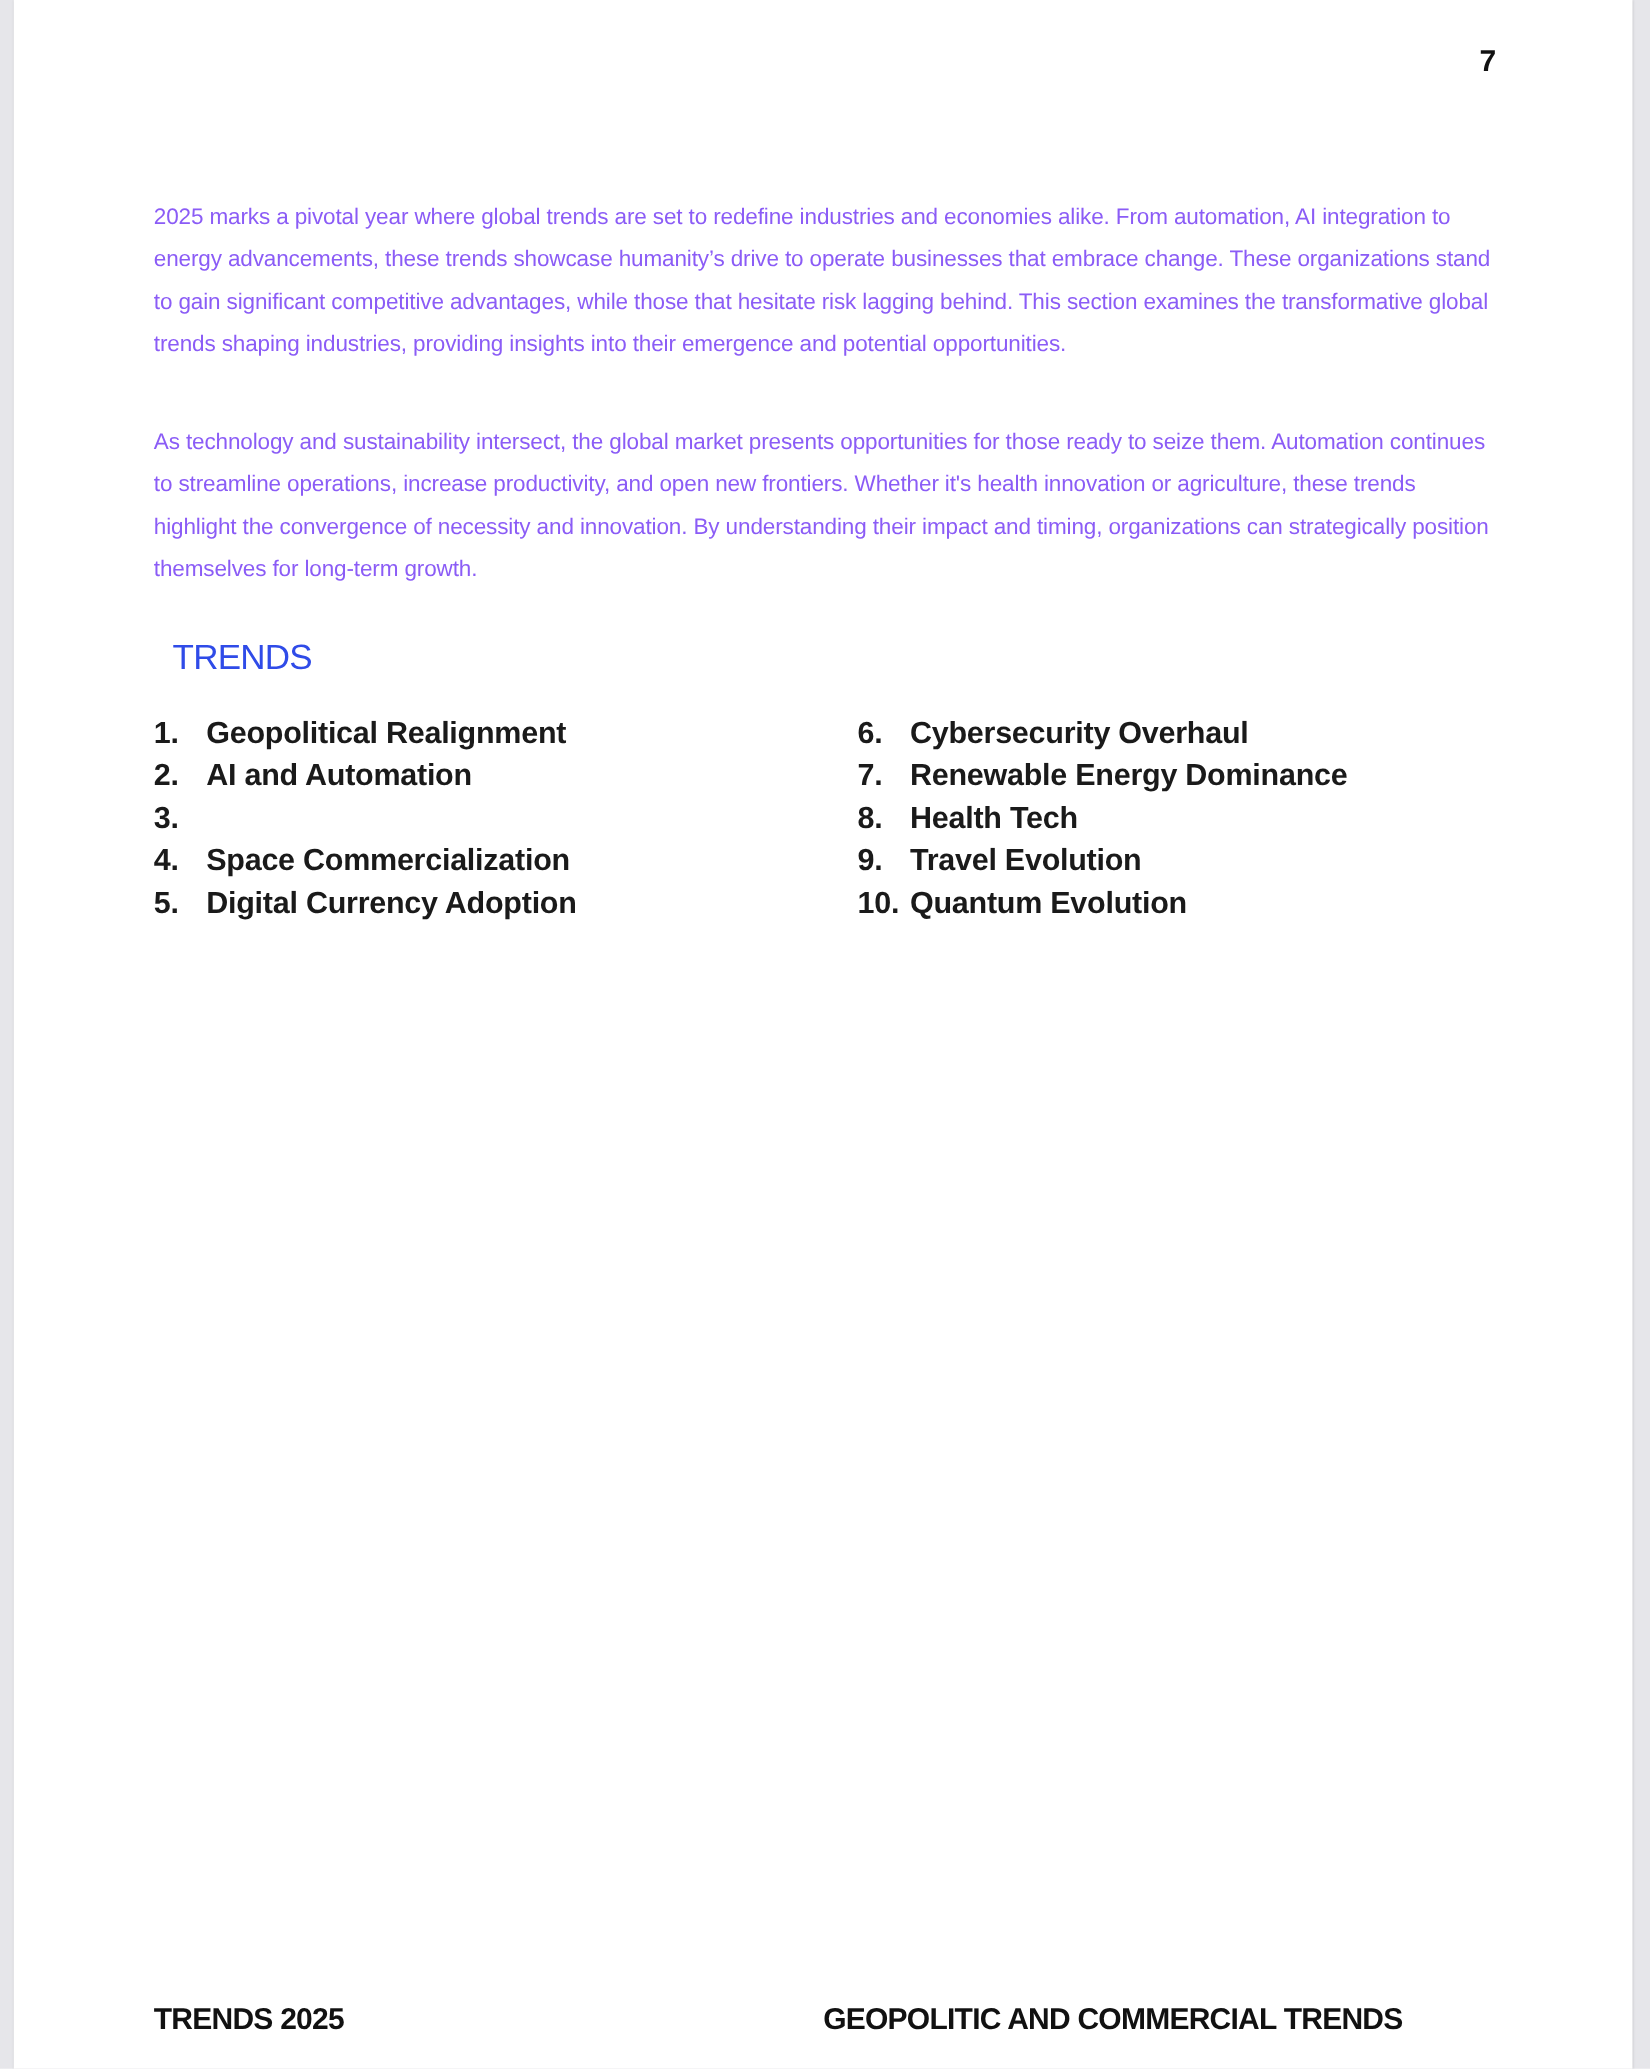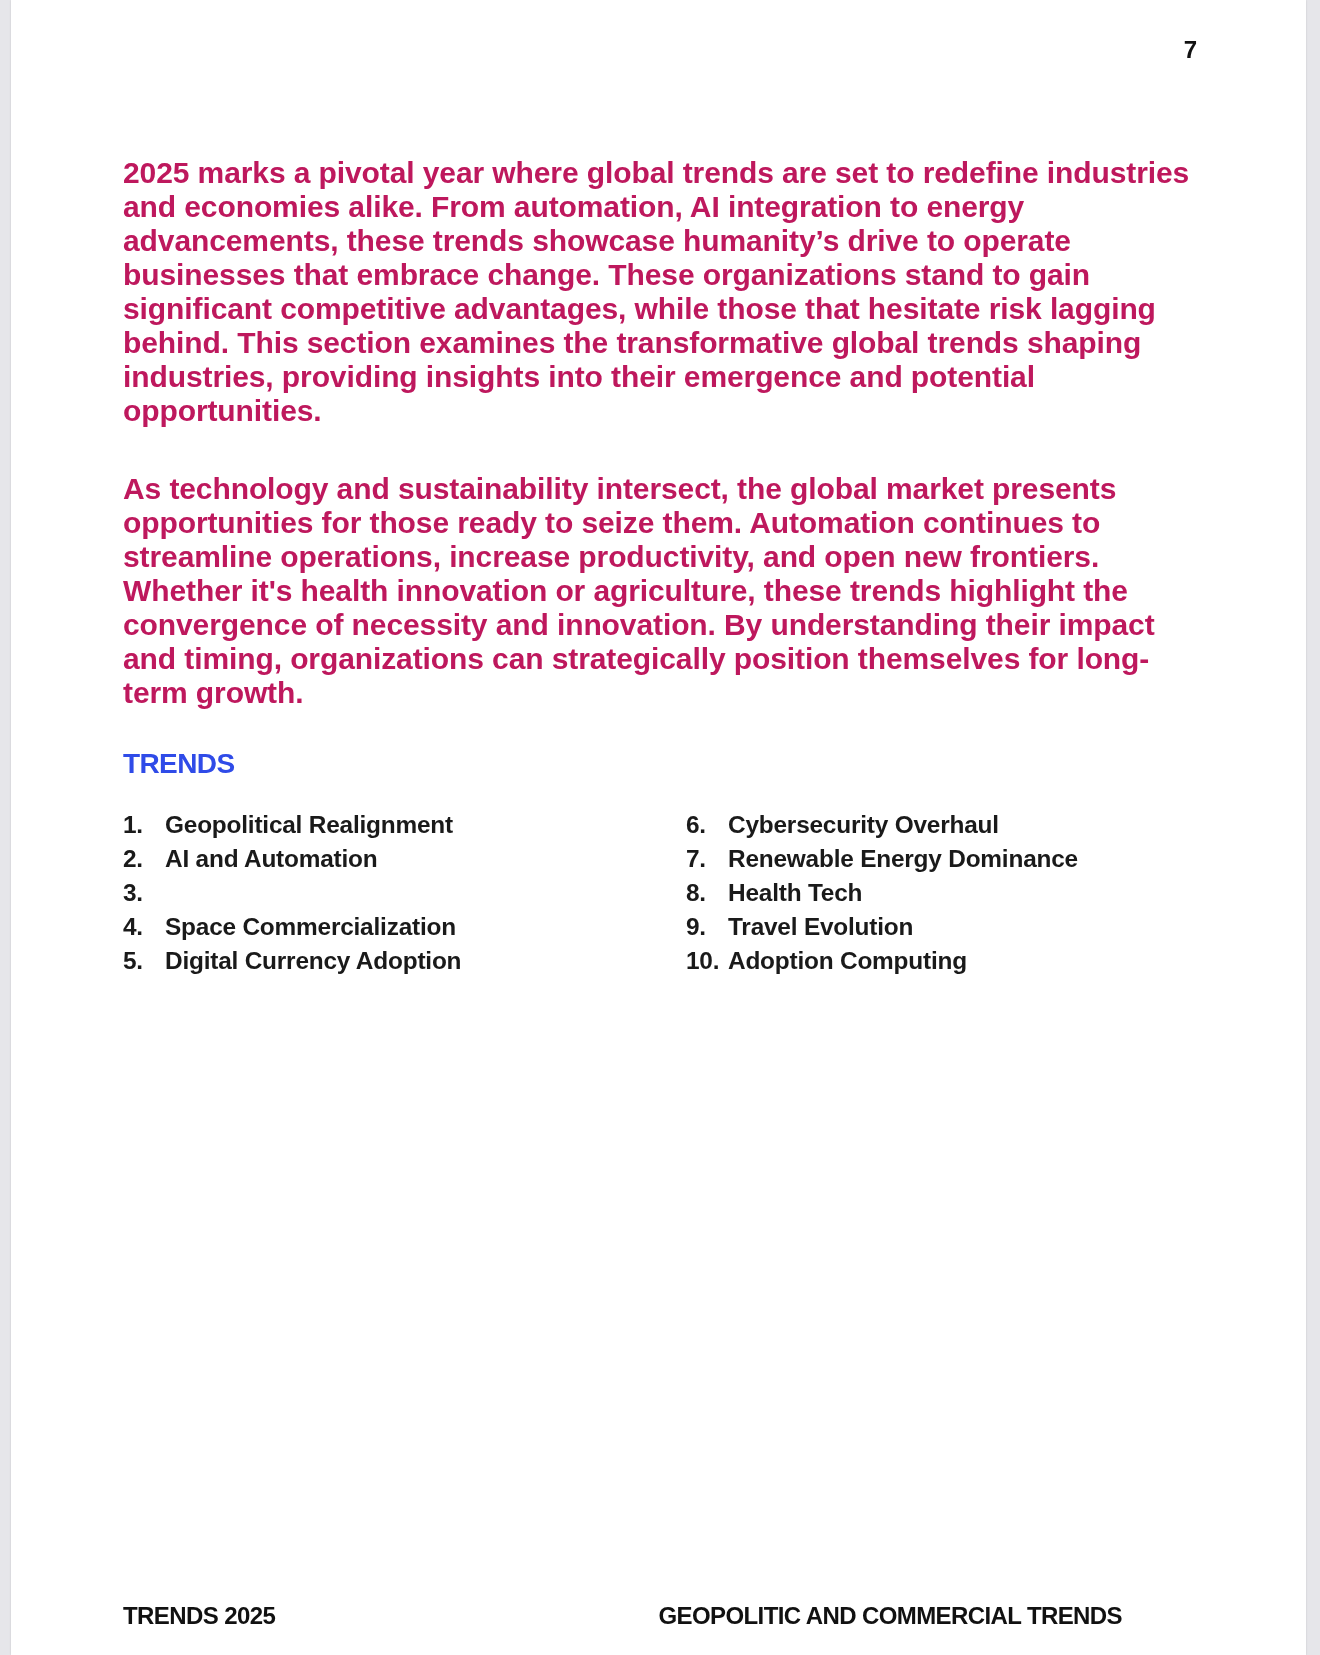--- a/index.html
+++ b/index.html
@@ -36,32 +36,31 @@
   }
   .section-title {
     margin: 0;
     font-size: 31px;
     font-weight: 700;
     letter-spacing: -1.2px;
     line-height: 46px;
   }
   .para {
     margin: 0;
-    font-size: 30px;
+    font-size: 18px;
     line-height: 34px;
-    color: #be185d;
+    color: #8b5cf6;
     letter-spacing: -0.1px;
-    font-weight: bold;
   }
   .para-1 { margin-top: 14px; }
   .para-2 { margin-top: 44px; }
   .subsection-title {
-    margin: 34px 0 0 0;
+    margin: 34px 0 0 15px;
     font-size: 28px;
-    font-weight: 700;
+    font-weight: 400;
     letter-spacing: -0.6px;
     line-height: 40px;
   }
   .trend-columns {
     display: flex;
     margin-top: 24px;
   }
   .trend-col {
     list-style: none;
     margin: 0;
@@ -138,21 +137,21 @@
         <li class="trend-item">
           <span class="trend-num">8.</span>
           <span class="trend-label">Health Tech</span>
         </li>
         <li class="trend-item">
           <span class="trend-num">9.</span>
           <span class="trend-label">Travel Evolution</span>
         </li>
         <li class="trend-item">
           <span class="trend-num">10.</span>
-          <span class="trend-label">Adoption Computing</span>
+          <span class="trend-label">Quantum Evolution</span>
         </li>
       </ol>
     </div>
   </div>
 
   <div class="footer footer-left">TRENDS 2025</div>
   <div class="footer footer-right">GEOPOLITIC AND COMMERCIAL TRENDS</div>
 </div>
 
 </body></html>

